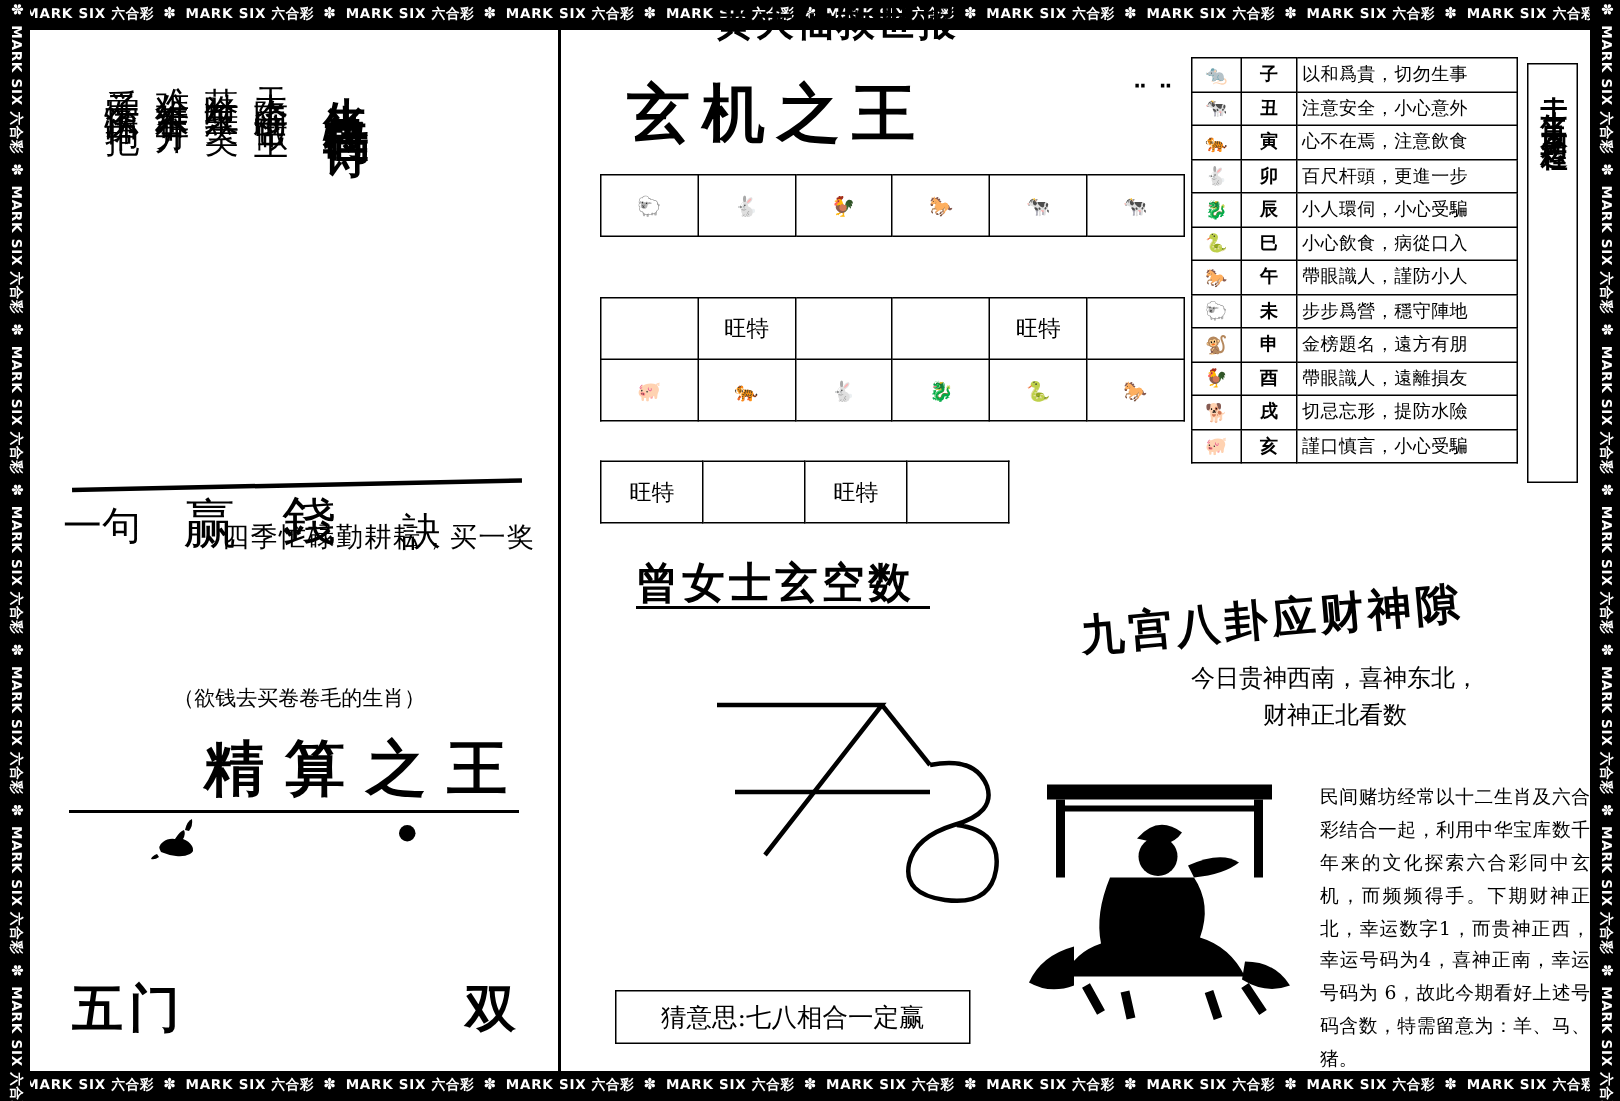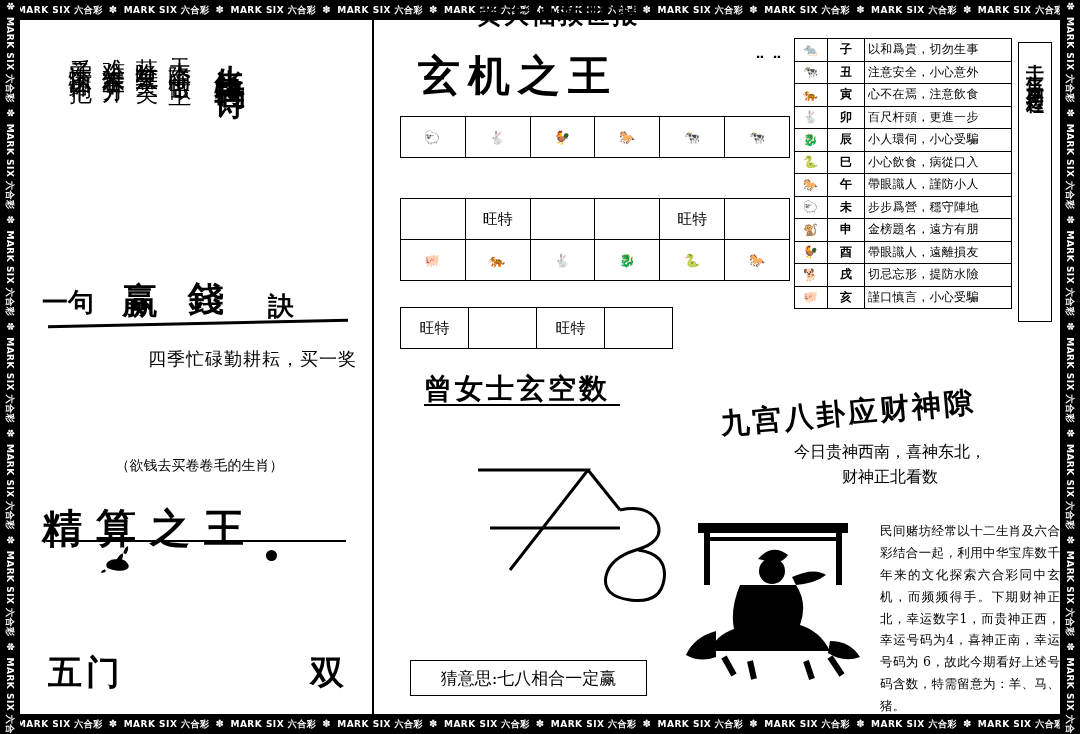--- a/index.html
+++ b/index.html
@@ -72,21 +72,22 @@
     font-family:"DejaVu Serif","Liberation Serif",serif;
     font-size:30px;font-weight:bold;line-height:1.25;letter-spacing:6px;
     margin-left:14px;white-space:nowrap;
   }
 
   .banner-yiju{
     position:absolute;left:18px;top:255px;width:320px;height:56px;
   }
   .banner-yiju .w{
     position:absolute;font-family:"DejaVu Serif","Liberation Serif",serif;
-    font-weight:bold;
+    font-weight:normal;
+    margin-top:48px;
   }
   .banner-yiju .big{font-size:36px;}
   .banner-yiju .small{font-size:26px;}
   .banner-yiju .underline{
     position:absolute;left:10px;top:47px;width:300px;height:3px;background:#000;
     transform:rotate(-1.2deg);
   }
 
   .slogan{
     position:absolute;left:22px;top:325px;width:315px;
@@ -95,21 +96,21 @@
   }
   .slogan-note{
     position:absolute;left:22px;top:425px;width:315px;
     font-family:Liberation Serif, serif;
     font-size:14px;text-align:center;margin-top:12px;
   }
 
   .jingsuan{
     position:absolute;left:22px;top:465px;width:310px;
     font-family:"DejaVu Serif","Liberation Serif",serif;
-    font-size:40px;font-weight:bold;letter-spacing:14px;text-align:left;margin-top:16px;
+    font-size:40px;font-weight:bold;letter-spacing:14px;text-align:right;
   }
   .jingsuan-rule{
     position:absolute;left:26px;top:520px;width:300px;height:2px;background:#000;
   }
   .rabbit{
     position:absolute;left:78px;top:525px;width:40px;height:30px;
   }
   .dot{
     position:absolute;left:246px;top:530px;width:11px;height:11px;border-radius:50%;background:#000;
   }

